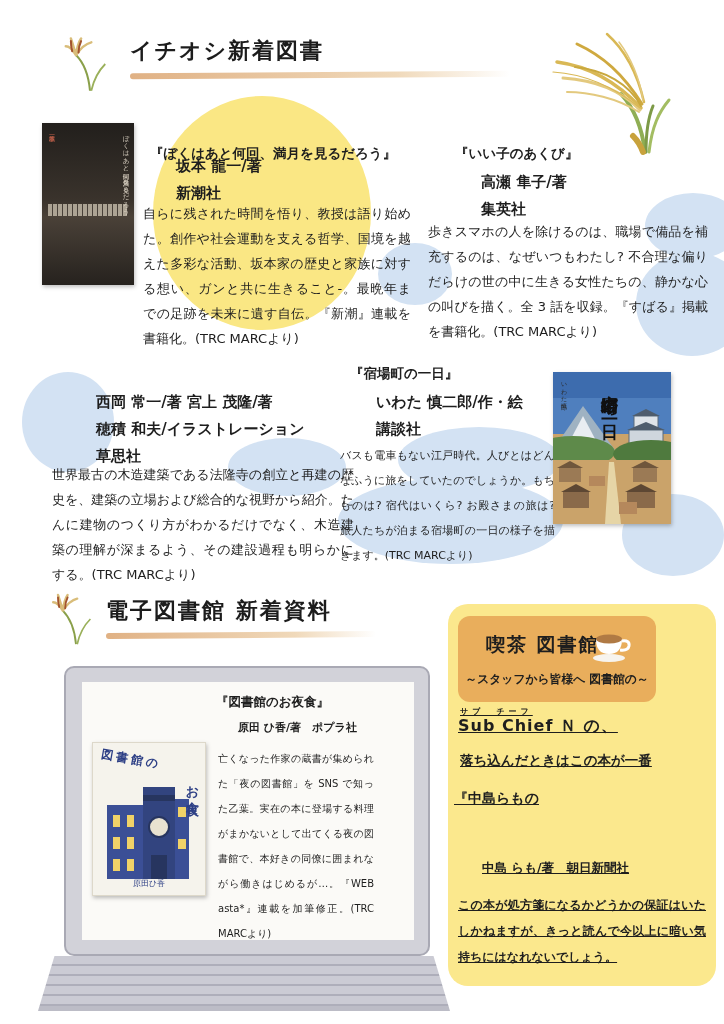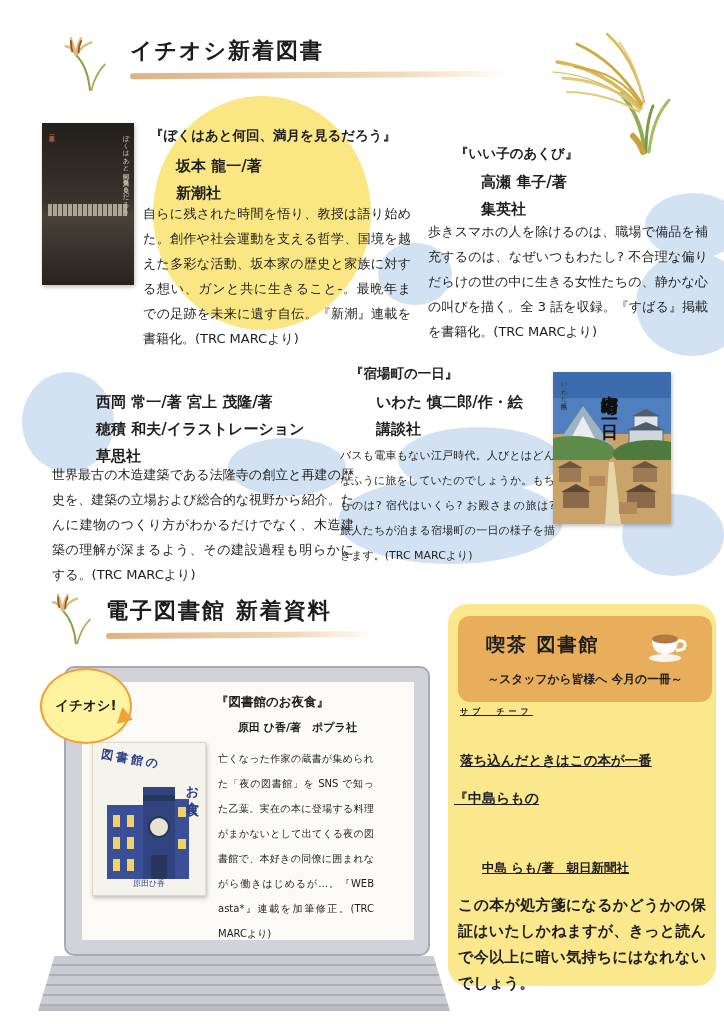--- a/index.html
+++ b/index.html
@@ -27,21 +27,21 @@
     background:repeating-linear-gradient(180deg,#cbcbd4 0 8px,#aeaeba 8px 10px);
     clip-path:polygon(4% 0,96% 0,100% 100%,0 100%);border-bottom:5px solid #bcbcc6;}
   .bubble{position:absolute;left:40px;top:668px;width:88px;height:72px;background:#fff3a0;
     border:2.5px solid #f0a236;border-radius:50%;display:flex;align-items:center;justify-content:center;
     font-size:13.5px;font-weight:700;z-index:5;}
   .bubble:after{content:"";position:absolute;right:-12px;bottom:14px;width:0;height:0;
     border:9px solid transparent;border-left:14px solid #f0a236;transform:rotate(18deg);}
   
   .cafe-box{position:absolute;left:448px;top:604px;width:268px;height:382px;
     background:#fbe88d;border-radius:20px;}
-  .cafe-head{position:absolute;left:10px;top:12px;width:254px;height:86px;
+  .cafe-head{position:absolute;left:10px;top:12px;width:198px;height:86px;
     background:#e9ae5c;border-radius:12px;}
   .cafe-title{position:absolute;left:28px;top:16px;font-size:19px;font-weight:700;letter-spacing:2px;}
   .cafe-sub{position:absolute;left:0;top:56px;width:100%;text-align:center;font-size:11.8px;font-weight:700;}
   .cafe-line{position:absolute;font-weight:700;white-space:nowrap;text-decoration:underline;}
 </style>
 </head>
 <body>
 
 <div class="page">
 
@@ -77,21 +77,21 @@
     <path d="M94 90 C72 76 44 70 22 70" stroke="#e3c97e" stroke-width="2" fill="none" stroke-linecap="round"></path>
     <path d="M98 78 C94 54 86 36 74 20" stroke="#e3c97e" stroke-width="1.5" fill="none" stroke-linecap="round"></path>
     <path d="M95 86 C68 64 40 52 8 50" stroke="#d9b855" stroke-width="1.2" fill="none" stroke-linecap="round"></path>
   </svg>
 
   <div class="cover" style="left:42px;top:123px;width:92px;height:162px;background:linear-gradient(180deg,#221f1c 0%,#3a332c 48%,#4a4138 58%,#26221e 100%);">
     <div class="abs" style="left:6px;top:50%;width:80px;height:12px;background:repeating-linear-gradient(90deg,#cfc6b4 0 4px,#4a423a 4px 5px);opacity:.75;"></div>
     <div class="abs vtext" style="right:4px;top:8px;font-size:6.5px;color:#d8cfc0;height:120px;">ぼくはあと何回、満月を見るだろう</div>
     <div class="abs vtext" style="left:5px;top:8px;font-size:6px;color:#c0604a;height:60px;">坂本龍一</div>
   </div>
-  <div class="btitle" style="left:150px;top:127px;">『ぼくはあと何回、満月を見るだろう』</div>
+  <div class="btitle" style="left:150px;top:145px;">『ぼくはあと何回、満月を見るだろう』</div>
   <div class="byline" style="left:176px;top:157px;">坂本 龍一/著</div>
   <div class="byline" style="left:176px;top:184px;">新潮社</div>
   <div class="desc" style="left:143px;top:201px;width:268px;">自らに残された時間を悟り、教授は語り始めた。創作や社会運動を支える哲学、国境を越えた多彩な活動、坂本家の歴史と家族に対する想い、ガンと共に生きること-。最晩年までの足跡を未来に遺す自伝。『新潮』連載を書籍化。(TRC MARCより)</div>
 
   <div class="btitle" style="left:455px;top:145px;">『いい子のあくび』</div>
   <div class="byline" style="left:481px;top:173px;">高瀬 隼子/著</div>
   <div class="byline" style="left:481px;top:200px;">集英社</div>
   <div class="desc" style="left:428px;top:219px;width:280px;">歩きスマホの人を除けるのは、職場で備品を補充するのは、なぜいつもわたし? 不合理な偏りだらけの世の中に生きる女性たちの、静かな心の叫びを描く。全 3 話を収録。『すばる』掲載を書籍化。(TRC MARCより)</div>
 
   <div class="byline" style="left:96px;top:393px;">西岡 常一/著 宮上 茂隆/著</div>
@@ -138,23 +138,20 @@
     <path d="M9 15 C6 10 3 8 1 8 M9 15 C7 8 6 5 5 2 M9 15 C10 8 11 5 13 2 M9 15 C13 9 17 6 21 5" stroke="#d9bd7a" stroke-width="2" fill="none" stroke-linecap="round"></path>
     <path d="M6 12 C5 8 5 6 5 4 M11 13 C11 9 12 6 13 4" stroke="#a3542e" stroke-width="1.6" fill="none" stroke-linecap="round"></path>
   </svg>
   <div class="hdr" style="left:106px;top:596px;">電子図書館 新着資料</div>
   <div class="underline" style="left:106px;top:632px;width:270px;transform:rotate(-0.4deg);"></div>
 
   <div class="laptop-screen"></div>
   <div class="laptop-inner"></div>
   <div class="laptop-base"></div>
 
-  <div class="bubble">
-      <span>イチオシ!</span>
-    </div>
 
   <div class="cover" style="left:92px;top:742px;width:112px;height:152px;background:#f5f3ec;border:1px solid #ddd8ca;z-index:2;">
     <svg width="112" height="152" viewBox="0 0 112 152" style="position:absolute;left:0;top:0;">
       <rect x="14" y="62" width="36" height="74" fill="#3b4f96"></rect>
       <rect x="50" y="44" width="32" height="92" fill="#32447f"></rect>
       <rect x="82" y="56" width="14" height="80" fill="#3b4f96"></rect>
       <rect x="20" y="72" width="7" height="12" fill="#f0d268"></rect>
         <rect x="34" y="72" width="7" height="12" fill="#f0d268"></rect>
       <rect x="20" y="94" width="7" height="12" fill="#f0d268"></rect>
         <rect x="34" y="94" width="7" height="12" fill="#f0d268"></rect>
@@ -177,22 +174,23 @@
 
   <div class="cafe-box">
     <div class="cafe-head">
       <div class="cafe-title">喫茶 図書館</div>
       <svg class="abs" style="right:22px;top:10px;" width="44" height="38" viewBox="0 0 44 36">
         <ellipse cx="19" cy="31" rx="16" ry="4" fill="#f7f4ee"></ellipse>
         <path d="M6 12 Q6 27 19 27 Q32 27 32 12 Z" fill="#ffffff"></path>
         <ellipse cx="19" cy="12" rx="13" ry="4.5" fill="#b07a44"></ellipse>
         <path d="M32 14 Q40 13 39 19 Q38 24 30 23" fill="none" stroke="#ffffff" stroke-width="3"></path>
       </svg>
-      <div class="cafe-sub">～スタッフから皆様へ 今月の一冊～</div>
+      <div class="cafe-sub">～スタッフから皆様へ 図書館の～</div>
     </div>
     <div class="cafe-line" style="left:12px;top:102px;font-size:8px;letter-spacing:4px;">サブ　チーフ</div>
+    <div class="cafe-line" style="left:10px;top:112px;font-size:16px;letter-spacing:1px;">Sub Chief Ｎ の、</div>
     <div class="cafe-line" style="left:12px;top:148px;font-size:13.5px;">落ち込んだときはこの本が一番</div>
     <div class="cafe-line" style="left:6px;top:186px;font-size:14px;">『中島らもの</div>
     <div class="cafe-line" style="left:34px;top:256px;font-size:12.5px;">中島 らも/著　朝日新聞社</div>
-    <div class="abs" style="left:10px;top:288px;width:248px;font-size:15px;line-height:26px;font-weight:600;text-align:justify;">この本が処方箋になるかどうかの保証はいたしかねますが、きっと読んで今以上に暗い気持ちにはなれないでしょう。</div>
+    <div class="abs" style="left:10px;top:288px;width:248px;font-size:12px;line-height:26px;font-weight:600;text-align:justify;text-decoration:underline;">この本が処方箋になるかどうかの保証はいたしかねますが、きっと読んで今以上に暗い気持ちにはなれないでしょう。</div>
   </div>
 
 </div>
 
 </body></html>

